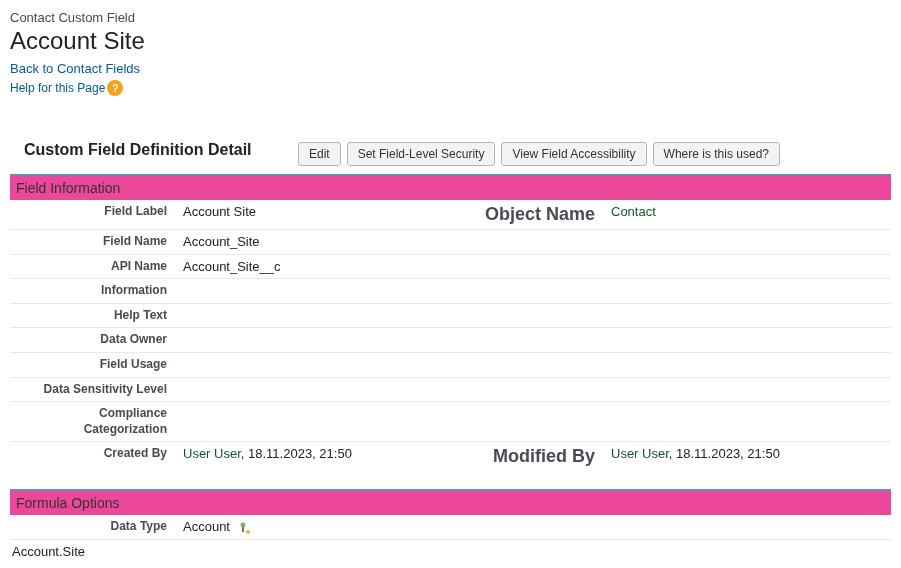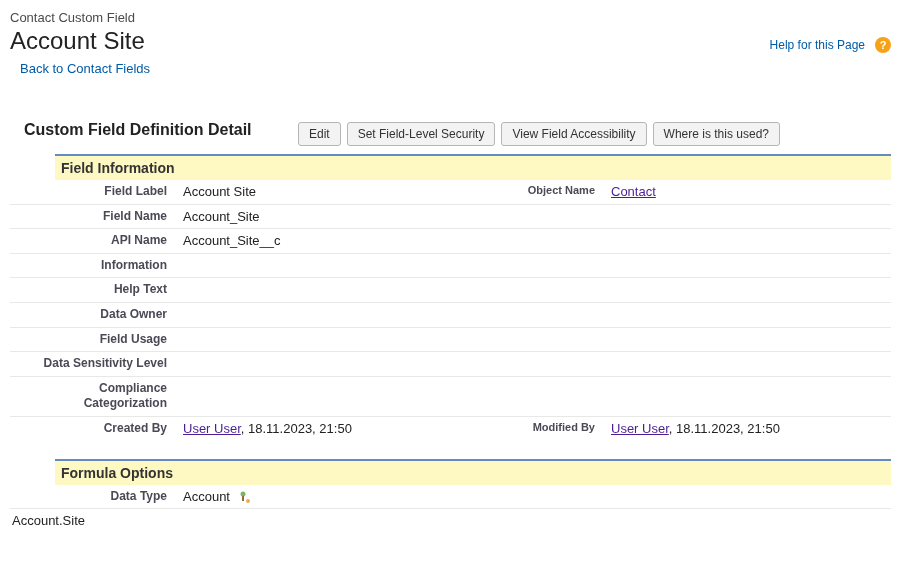--- a/index.html
+++ b/index.html
@@ -8,49 +8,49 @@
     padding: 10px;
     font-family: Arial, Helvetica, sans-serif;
     font-size: 12px;
     color: #222;
     background: #fff;
     width: 901px;
   }
   .header-row {
     display: flex;
     justify-content: space-between;
-    align-items: center;
+    align-items: flex-start;
+    flex-direction: column;
   }
   .header-left {}
   .pretitle {
     font-size: 13px;
     color: #4a4a4a;
     margin-bottom: 2px;
   }
   .title {
     font-size: 24px;
     font-weight: normal;
     color: #222;
     margin: 0 0 4px 0;
   }
   .back-link {
     display: inline-block;
     color: #015ba7;
     font-size: 13px;
     text-decoration: none;
-    margin-left: 10px;
     margin-top: 2px;
   }
   .help-link {
     color: #015ba7;
     font-size: 12px;
     text-decoration: none;
     display: flex;
     align-items: center;
-    gap: 10px;
+    gap: 2px;
     margin-top: 4px;
   }
   .help-icon {
     width: 16px;
     height: 16px;
     border-radius: 50%;
     background: #f7a216;
     color: #fff;
     font-weight: bold;
     font-size: 11px;
@@ -84,27 +84,26 @@
     border: 1px solid #b5b5b5;
     border-radius: 3px;
     padding: 4px 10px;
     font-size: 12px;
     color: #333;
     cursor: pointer;
     font-family: inherit;
     text-align: center;
   }
   .section-bar {
-    background: #fef9c3;
+    background: #ec4899;
     border-top: 2px solid #638bbe;
     padding: 4px 6px 4px 6px;
     font-size: 14px;
-    font-weight: bold;
+    font-weight: normal;
     color: #333;
-    margin-left: 45px;
   }
   .detail-table { width: 100%; border-collapse: collapse; }
   .detail-table tr { border-top: 1px solid #e8e8e8; }
   .detail-table tr:first-child { border-top: none; }
   .lbl {
     width: 165px;
     text-align: right;
     padding: 4px 8px 4px 4px;
     color: #4a4a56;
     font-size: 12px;
@@ -116,33 +115,32 @@
     padding: 4px 8px;
     font-size: 13px;
     color: #222;
     vertical-align: top;
   }
   .lbl2 {
     width: 140px;
     text-align: right;
     padding: 4px 8px 4px 4px;
     color: #4a4a56;
-    font-size: 11px;
+    font-size: 18px;
     font-weight: bold;
     vertical-align: top;
   }
   .val2 {
     padding: 4px 8px;
     font-size: 13px;
     color: #222;
     vertical-align: top;
   }
   .link-u {
-    color: #4c1d95;
-    text-decoration: underline;
+    color: #14532d;
     cursor: pointer;
   }
   .formula-body {
     padding: 4px 2px;
     font-size: 13px;
     color: #222;
     border-top: 1px solid #e8e8e8;
   }
   .formula-icon {
     display: inline-block;

